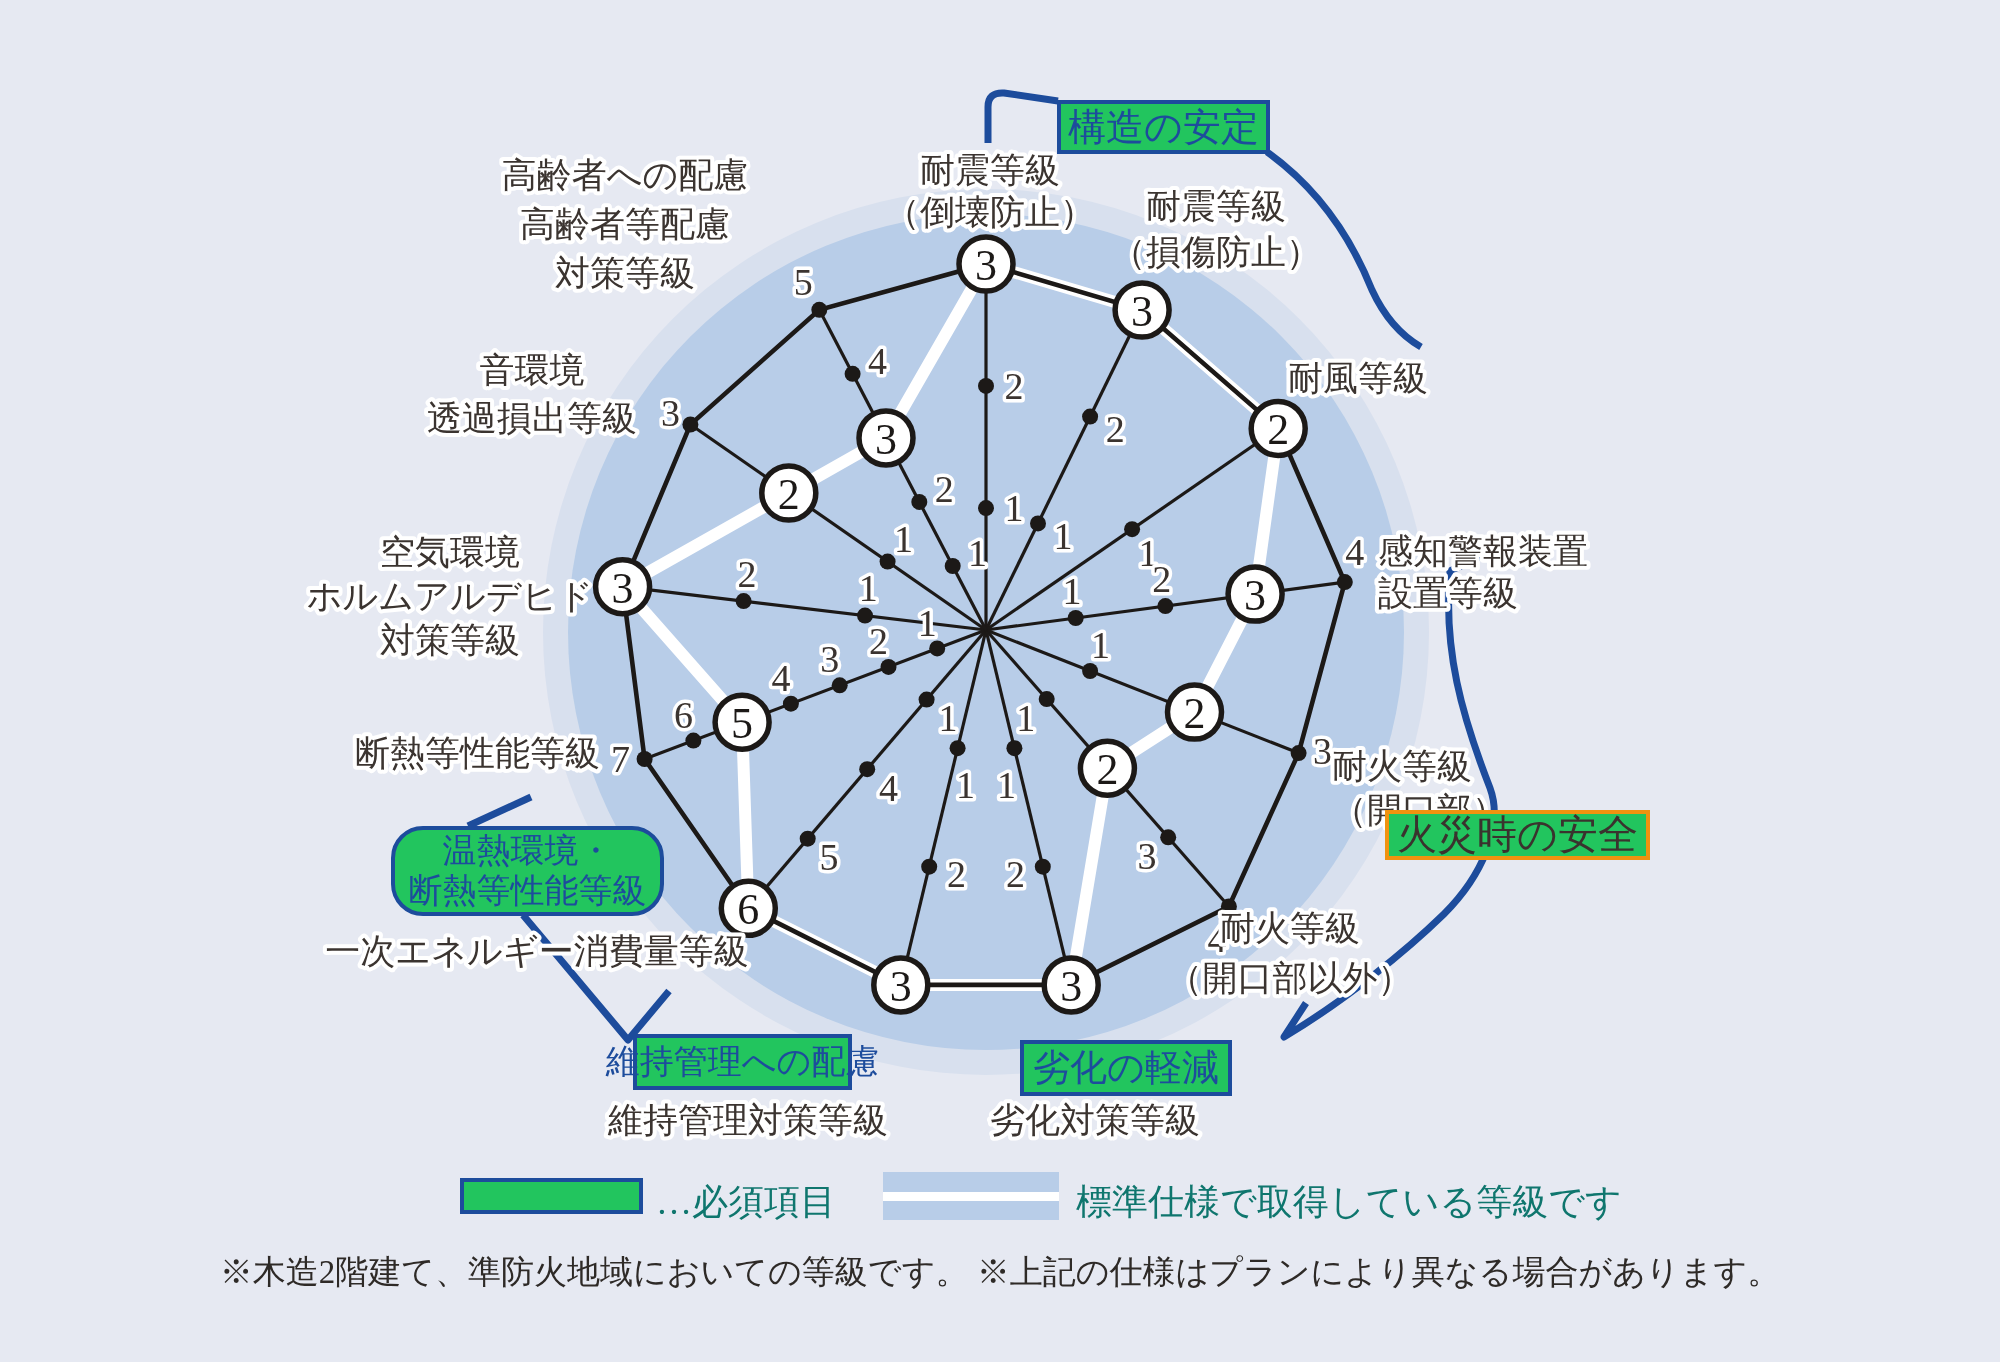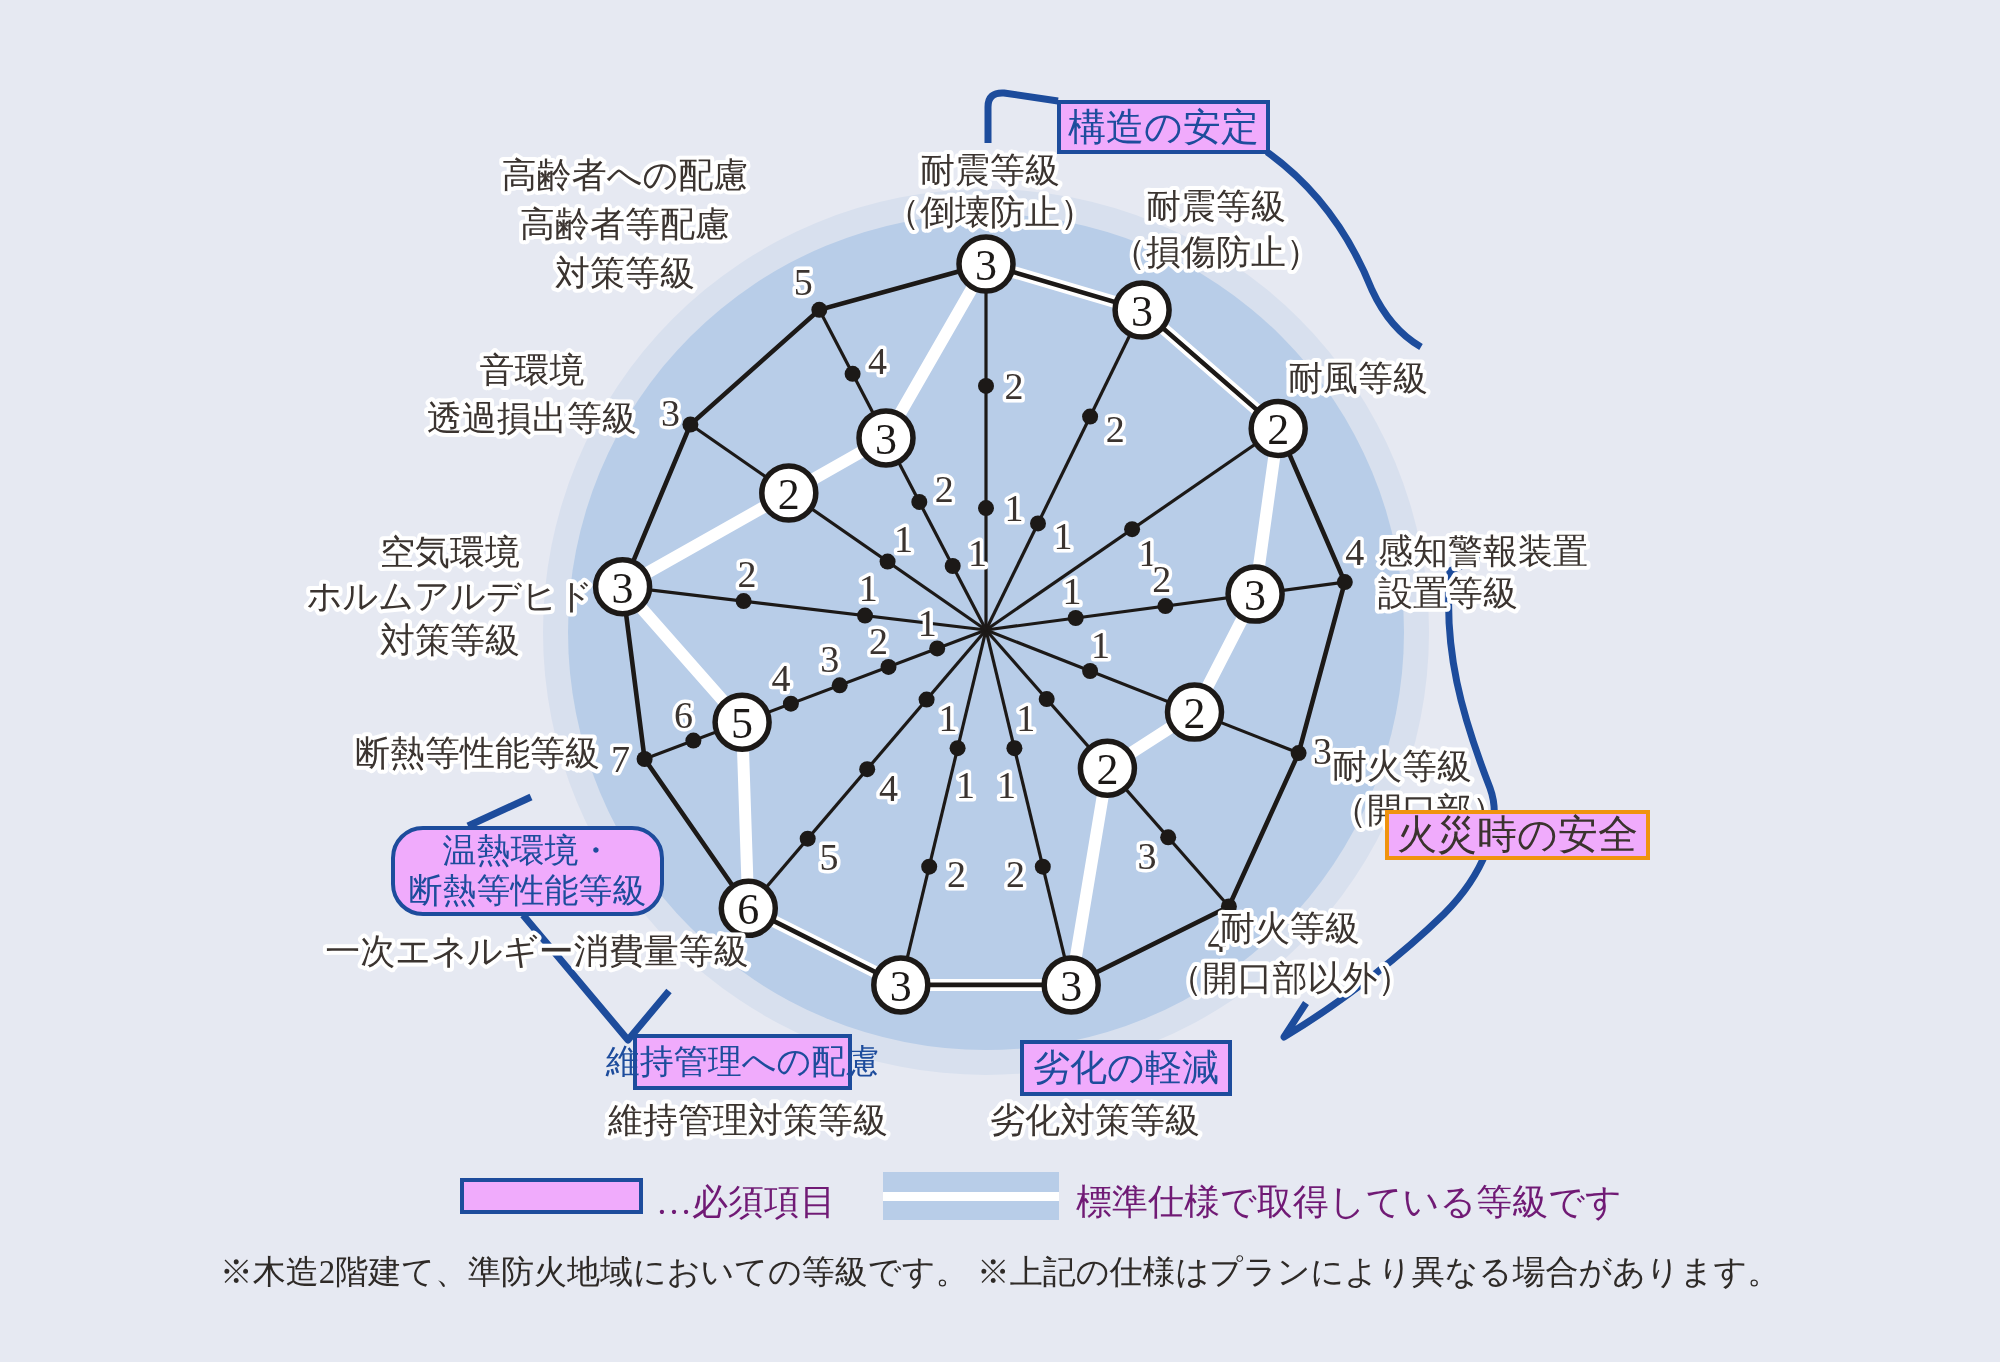--- a/index.html
+++ b/index.html
@@ -3,25 +3,25 @@
 <meta charset="utf-8">
 <style>
   html,body{margin:0;padding:0;}
   body{font-family:"Liberation Serif","DejaVu Serif",serif;}
   .stage{position:relative;width:2000px;height:1362px;background:#e6e9f2;overflow:hidden;}
   svg{position:absolute;left:0;top:0;}
   svg text{font-family:"Liberation Serif","DejaVu Serif",serif;}
   .tickl{font-size:38px;fill:#3b3430;stroke:#ffffff;stroke-width:7px;paint-order:stroke;stroke-linejoin:round;text-anchor:middle;}
   .axname{font-size:35px;fill:#3b3430;stroke:#ffffff;stroke-width:8px;paint-order:stroke;stroke-linejoin:round;}
   .cval{font-size:44px;fill:#1c1917;text-anchor:middle;}
-  .bbox{position:absolute;background:#f0abfc;border:4px solid #1d4c9c;color:#1d4c9c;
+  .bbox{position:absolute;background:#22c55e;border:4px solid #1d4c9c;color:#1d4c9c;
         display:flex;flex-direction:column;align-items:center;justify-content:center;
         text-align:center;line-height:1.18;box-sizing:border-box;}
   .bbox .l{white-space:nowrap;}
-  .lab{position:absolute;color:#701a75;white-space:nowrap;}
+  .lab{position:absolute;color:#0f766e;white-space:nowrap;}
   .legend-swatch{position:absolute;display:flex;flex-direction:column;justify-content:center;}
   .legend-swatch .stripe{height:9px;background:#fff;}
   .footnote{position:absolute;width:100%;text-align:center;color:#2e2a27;}
 </style>
 </head>
 <body>
 
 <div class="stage">
 
   <svg width="2000" height="1362" viewBox="0 0 2000 1362">

